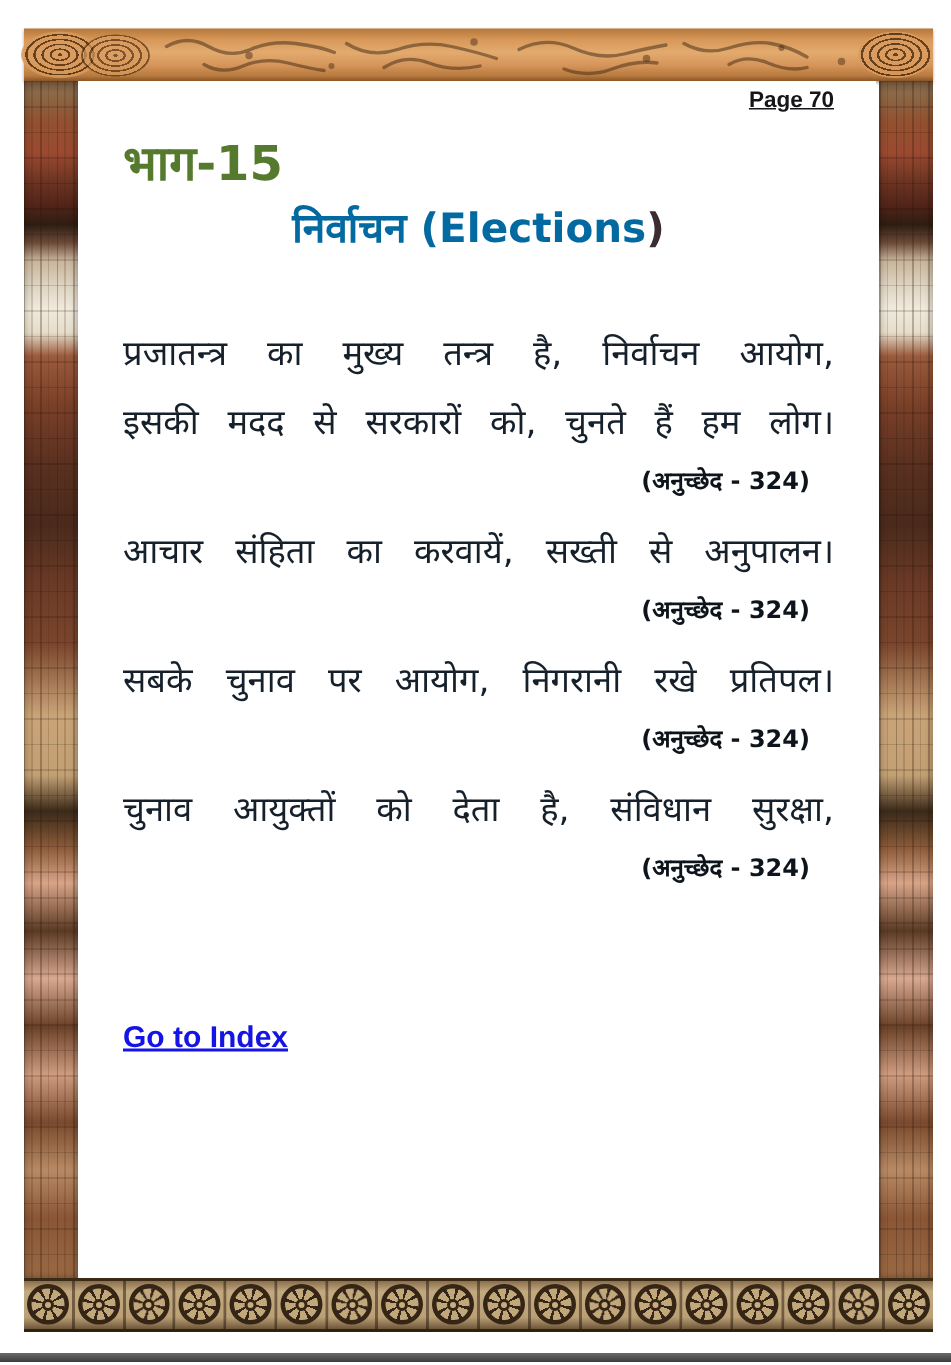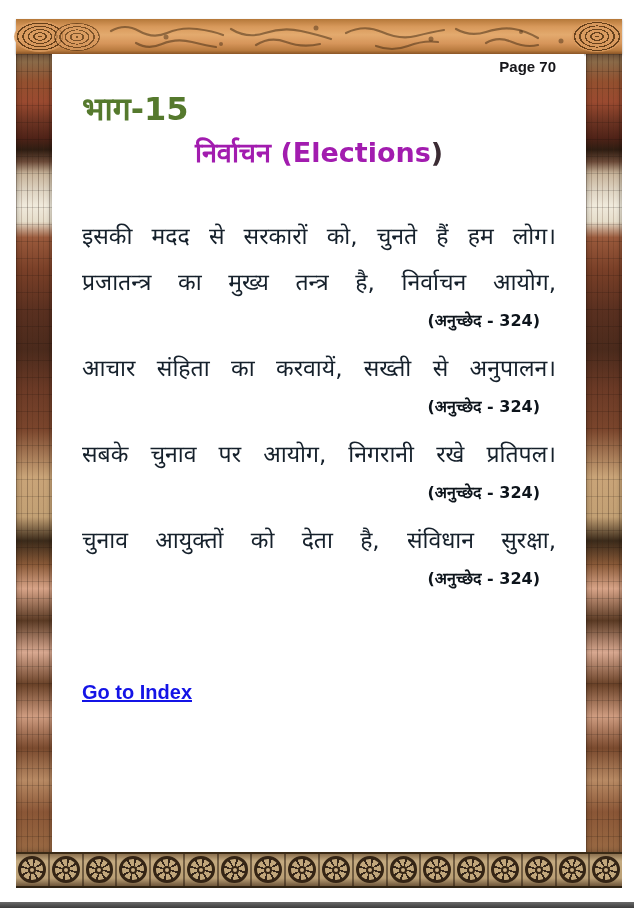--- a/index.html
+++ b/index.html
@@ -51,25 +51,25 @@
     background:repeating-conic-gradient(from 8deg,#35261a 0deg 13deg,#c2a77b 13deg 45deg);
     border:3px solid #352515;box-sizing:border-box;}
   .tile::after{content:"";position:absolute;left:50%;top:50%;width:8px;height:8px;
     margin:-4px 0 0 -4px;border-radius:50%;background:#c9ad82;border:2px solid #352515;box-sizing:border-box;}
   .bottom-bar{position:absolute;left:0;top:902px;width:634px;height:6px;
     background:linear-gradient(180deg,#6a6a6a,#3c3c3c);}
   
   .content{position:absolute;left:52px;top:54px;width:532px;height:798px;
     background:#ffffff;box-sizing:border-box;padding:0 28px 0 30px;}
   .page-number{margin-top:4px;text-align:right;font-size:15px;font-weight:700;color:#16161a;
-    font-family:"Liberation Sans","DejaVu Sans",sans-serif;}
+    font-family:"Liberation Sans","DejaVu Sans",sans-serif;text-decoration:underline;}
   .part-title{margin:14px 0 0 0;text-align:left;font-size:32px;line-height:40px;
     font-weight:700;color:#55792d;}
   .subtitle{margin:6px 0 0 0;text-align:center;font-size:27px;line-height:36px;font-weight:700;}
-  .subtitle .main{color:#a21caf;}
+  .subtitle .main{color:#0369a1;}
   .subtitle .paren{color:#3b2b33;}
   .stanzas{margin-top:42px;}
   .verse-line{font-size:23px;line-height:46px;color:#15202b;
     text-align:justify;text-align-last:justify;word-spacing:2px;}
   .citation{margin:4px 16px 12px 0;text-align:right;font-size:16px;line-height:24px;
     font-weight:700;color:#0d141b;}
   .index-link{display:inline-block;margin-top:78px;font-size:20px;font-weight:700;
     color:#1414e6;text-decoration:underline;cursor:pointer;
     font-family:"Liberation Sans","DejaVu Sans",sans-serif;}
 </style>
@@ -131,22 +131,22 @@
   <div class="content">
     <div class="page-number">Page 70</div>
 
     <h1 class="part-title">भाग-15</h1>
 
     <h2 class="subtitle"><span class="main">निर्वाचन (Elections</span><span class="paren">)</span></h2>
 
     <div class="stanzas">
 
       <div class="stanza">
+        <div class="verse-line">प्रजातन्त्र का मुख्य तन्त्र है, निर्वाचन आयोग,</div>
         <div class="verse-line">इसकी मदद से सरकारों को, चुनते हैं हम लोग।</div>
-        <div class="verse-line">प्रजातन्त्र का मुख्य तन्त्र है, निर्वाचन आयोग,</div>
         <div class="citation">(अनुच्छेद - 324)</div>
       </div>
 
       <div class="stanza">
         <div class="verse-line">आचार संहिता का करवायें, सख्ती से अनुपालन।</div>
         <div class="citation">(अनुच्छेद - 324)</div>
       </div>
 
       <div class="stanza">
         <div class="verse-line">सबके चुनाव पर आयोग, निगरानी रखे प्रतिपल।</div>

